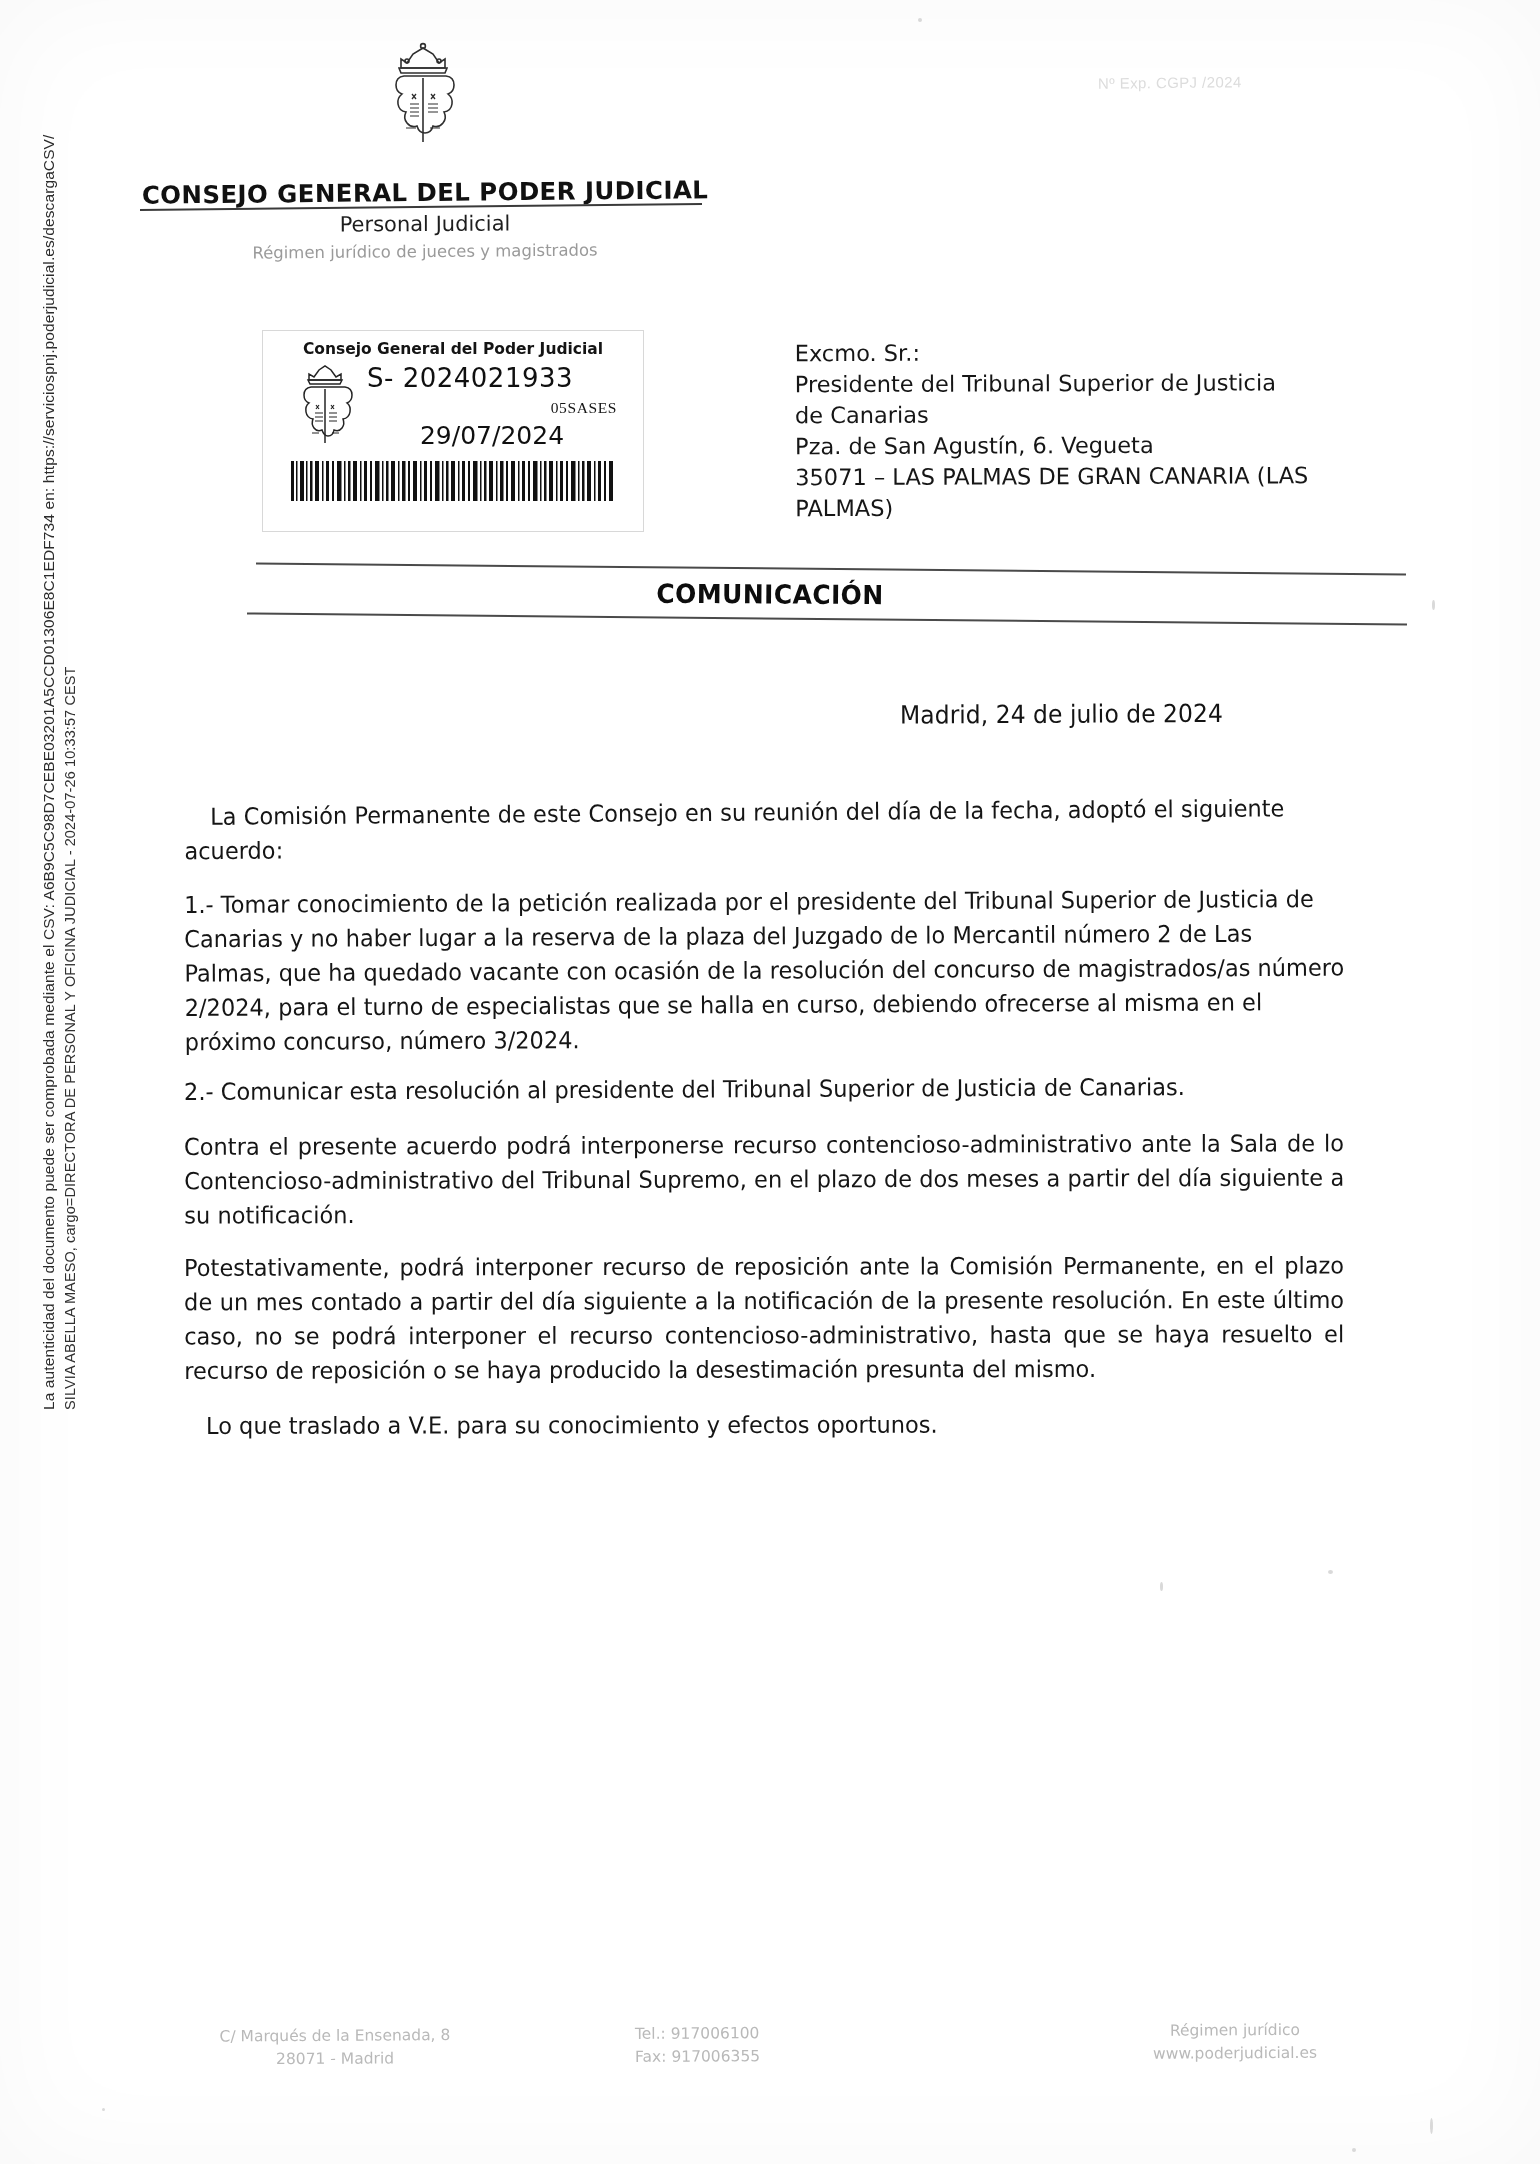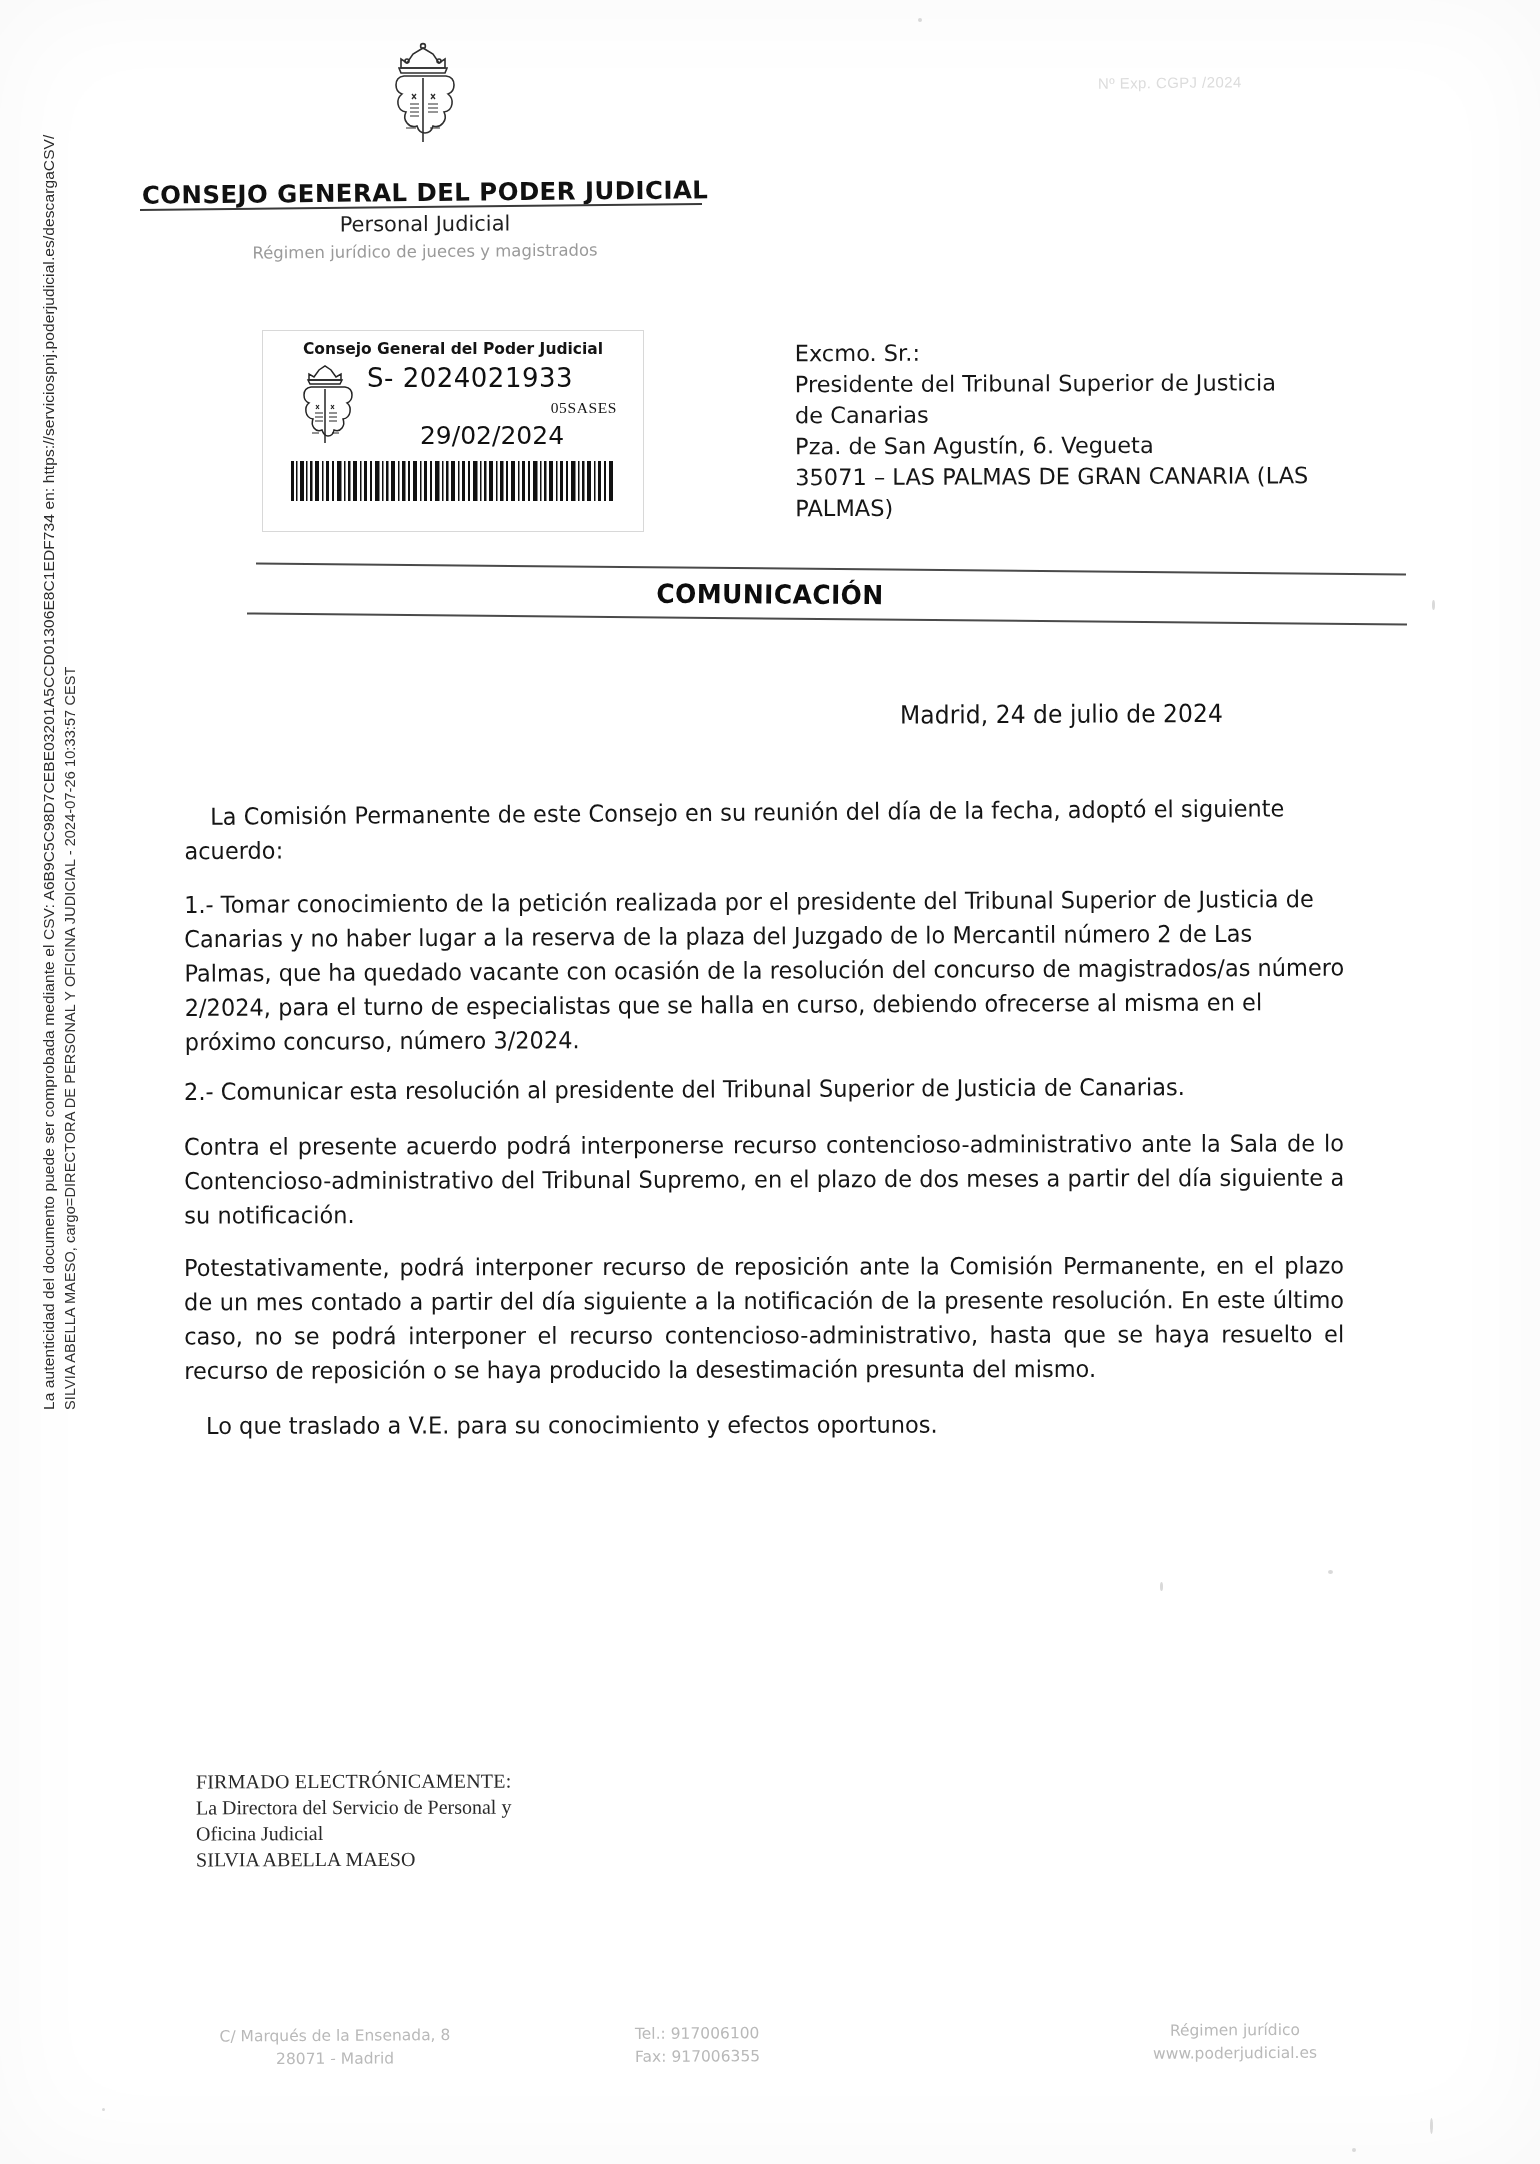--- a/index.html
+++ b/index.html
@@ -350,21 +350,21 @@
           <path d="M31 40 l3 4 m0 -4 l-3 4" stroke-width="1.2"></path>
           <path d="M46 40 l3 4 m0 -4 l-3 4" stroke-width="1.2"></path>
           <path d="M30 48 h8 M30 52 h8 M30 56 h8" stroke-width="1.1"></path>
           <path d="M44 48 h8 M44 52 h8 M44 56 h8" stroke-width="1.1"></path>
           <path d="M27 68 h7 M47 68 h7" stroke-width="1.1"></path>
         </g>
       </svg>
     </div>
     <div class="stamp-num">S- 2024021933</div>
     <div class="stamp-unit">05SASES</div>
-    <div class="stamp-date">29/02/2024</div>
+    <div class="stamp-date">29/07/2024</div>
     <div class="barcode">
       <svg viewBox="0 0 326 40" width="326" height="40" preserveAspectRatio="none" aria-hidden="true">
         <g fill="#111">
           <rect x="0" y="0" width="3" height="40"></rect>
             <rect x="5" y="0" width="1.5" height="40"></rect>
           <rect x="9" y="0" width="4" height="40"></rect>
             <rect x="15" y="0" width="1.5" height="40"></rect>
           <rect x="19" y="0" width="2.5" height="40"></rect>
             <rect x="24" y="0" width="4" height="40"></rect>
           <rect x="31" y="0" width="1.5" height="40"></rect>
@@ -443,26 +443,20 @@
 
   <div class="body-block">
     <p class="para p-intro">La Comisión Permanente de este Consejo en su reunión del día de la fecha, adoptó el siguiente acuerdo:</p>
     <p class="para p-1">1.- Tomar conocimiento de la petición realizada por el presidente del Tribunal Superior de Justicia de Canarias y no haber lugar a la reserva de la plaza del Juzgado de lo Mercantil número 2 de Las Palmas, que ha quedado vacante con ocasión de la resolución del concurso de magistrados/as número 2/2024, para el turno de especialistas que se halla en curso, debiendo ofrecerse al misma en el próximo concurso, número 3/2024.</p>
     <p class="para p-2">2.- Comunicar esta resolución al presidente del Tribunal Superior de Justicia de Canarias.</p>
     <p class="para p-3">Contra el presente acuerdo podrá interponerse recurso contencioso-administrativo ante la Sala de lo Contencioso-administrativo del Tribunal Supremo, en el plazo de dos meses a partir del día siguiente a su notificación.</p>
     <p class="para p-4">Potestativamente, podrá interponer recurso de reposición ante la Comisión Permanente, en el plazo de un mes contado a partir del día siguiente a la notificación de la presente resolución. En este último caso, no se podrá interponer el recurso contencioso-administrativo, hasta que se haya resuelto el recurso de reposición o se haya producido la desestimación presunta del mismo.</p>
     <p class="para p-5">Lo que traslado a V.E. para su conocimiento y efectos oportunos.</p>
   </div>
 
-  <div class="signature">
-    <div class="sig-head">FIRMADO ELECTRÓNICAMENTE:</div>
-    <div>La Directora del Servicio de Personal y</div>
-    <div>Oficina Judicial</div>
-    <div>SILVIA ABELLA MAESO</div>
-  </div>
 
   <div class="footer">
     <div class="col c1">
       <div>C/ Marqués de la Ensenada, 8</div>
       <div>28071 - Madrid</div>
     </div>
     <div class="col c2">
       <div>Tel.: 917006100</div>
       <div>Fax: 917006355</div>
     </div>

